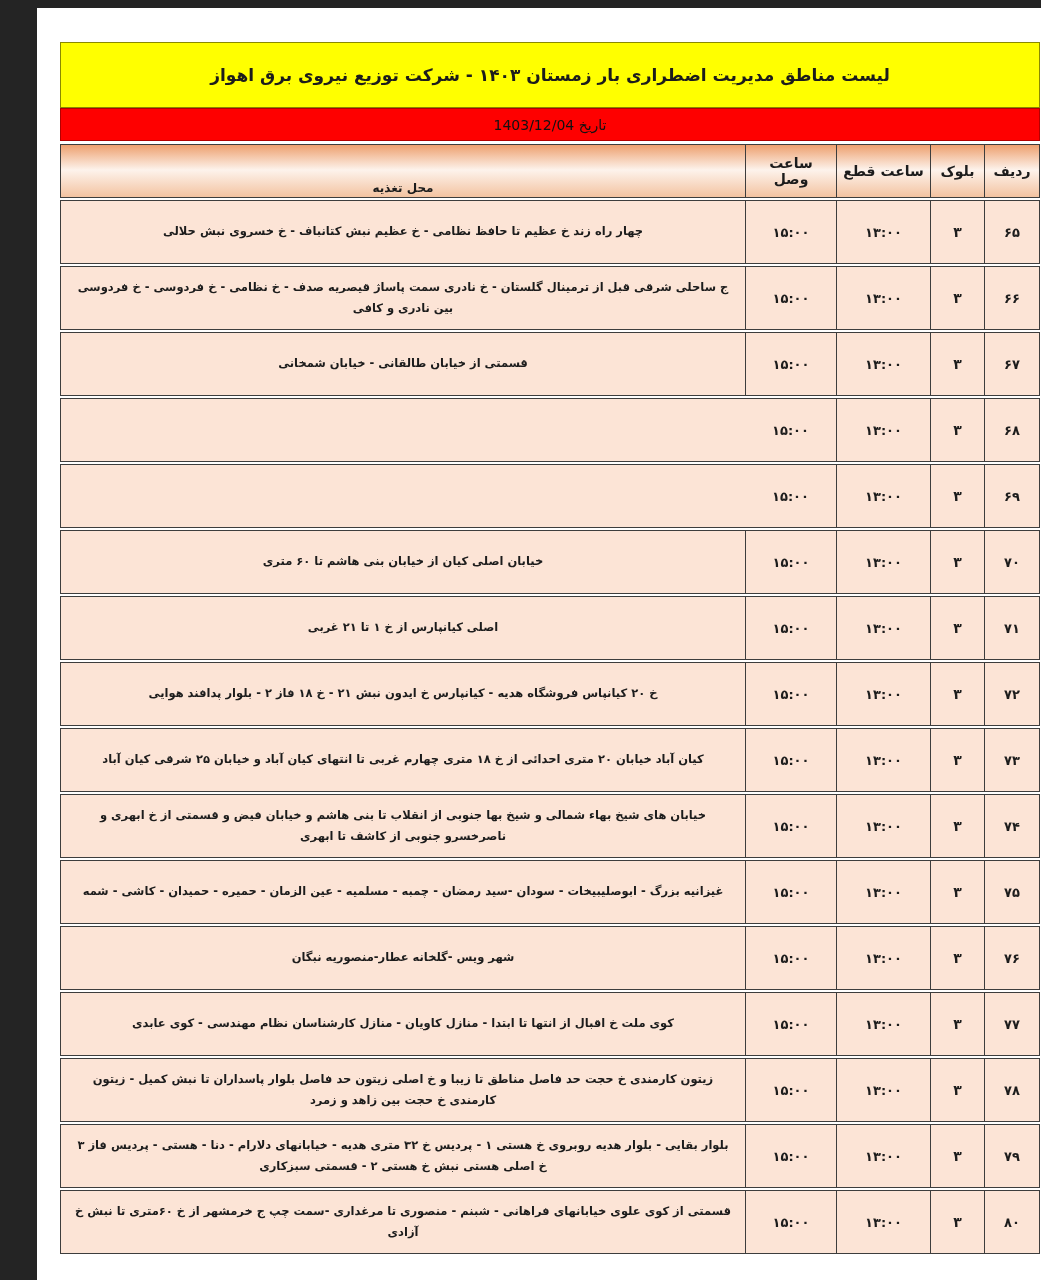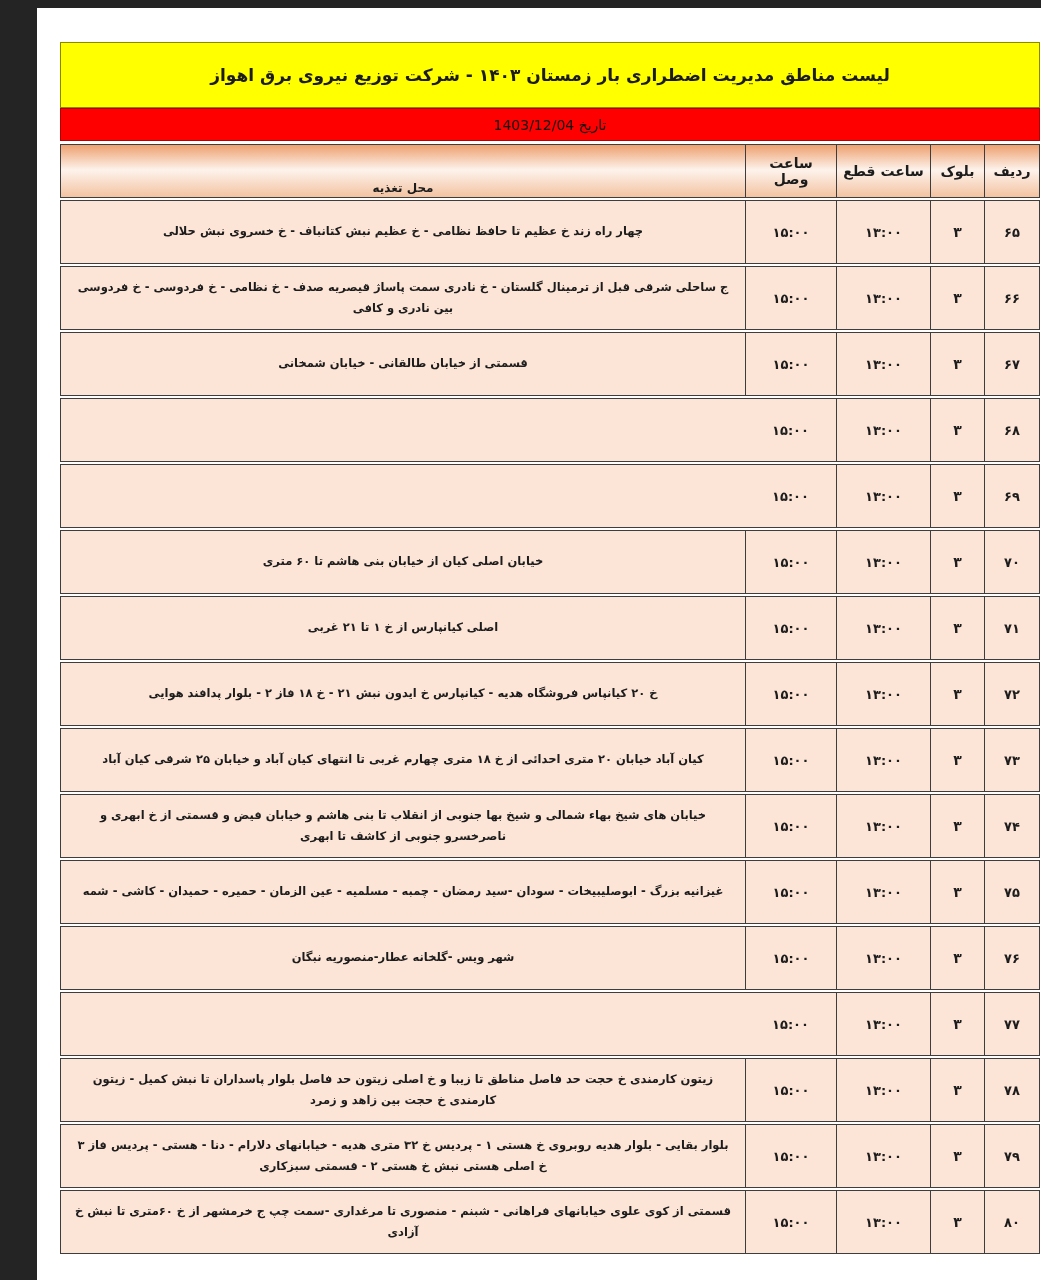--- a/index.html
+++ b/index.html
@@ -151,20 +151,21 @@
     <div class="cell c-cut">۱۳:۰۰</div>
     <div class="cell c-connect">۱۵:۰۰</div>
     <div class="cell c-loc">شهر ویس -گلخانه عطار-منصوریه نبگان</div>
   </div>
 
   <div class="t-row">
     <div class="cell c-radif">۷۷</div>
     <div class="cell c-block">۳</div>
     <div class="cell c-cut">۱۳:۰۰</div>
     <div class="cell c-connect">۱۵:۰۰</div>
+    <div class="cell c-loc">کوی ملت خ اقبال از انتها تا ابتدا - منازل کاویان - منازل کارشناسان نظام مهندسی - کوی عابدی</div>
   </div>
 
   <div class="t-row">
     <div class="cell c-radif">۷۸</div>
     <div class="cell c-block">۳</div>
     <div class="cell c-cut">۱۳:۰۰</div>
     <div class="cell c-connect">۱۵:۰۰</div>
     <div class="cell c-loc">زیتون کارمندی خ حجت حد فاصل مناطق تا زیبا و خ اصلی زیتون حد فاصل بلوار پاسداران تا نبش کمیل - زیتون کارمندی خ حجت بین زاهد و زمرد</div>
   </div>
 

